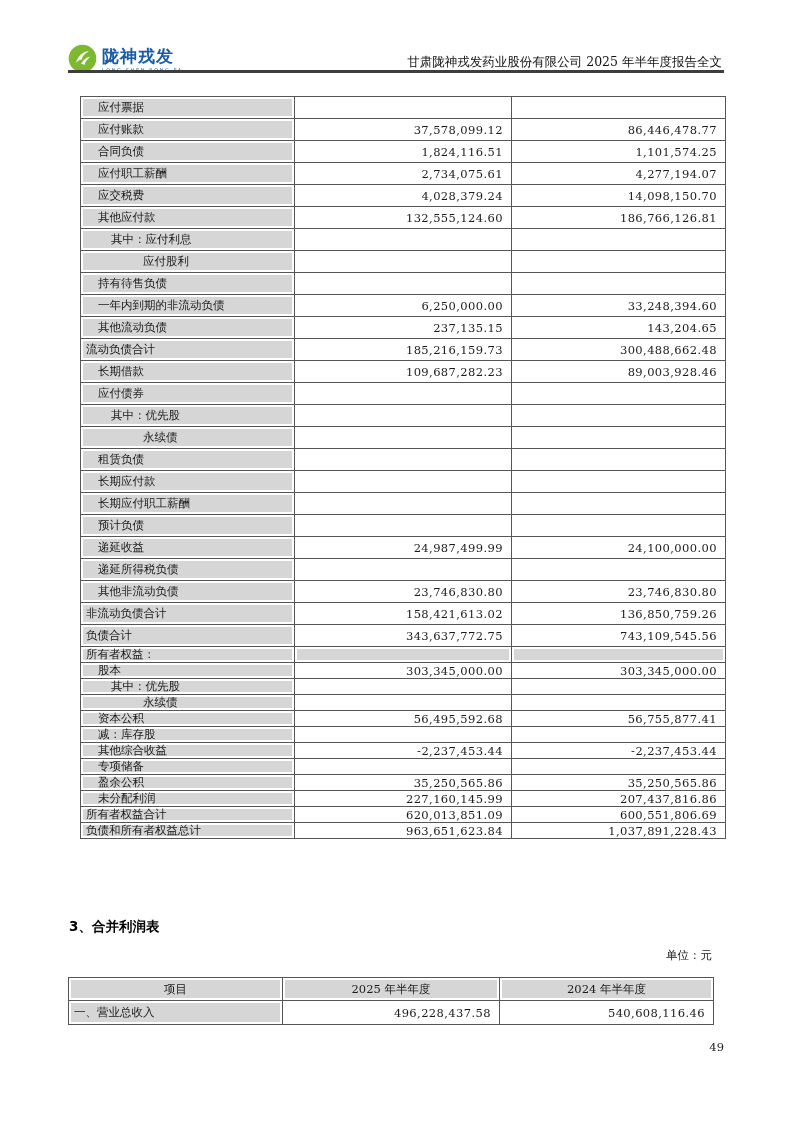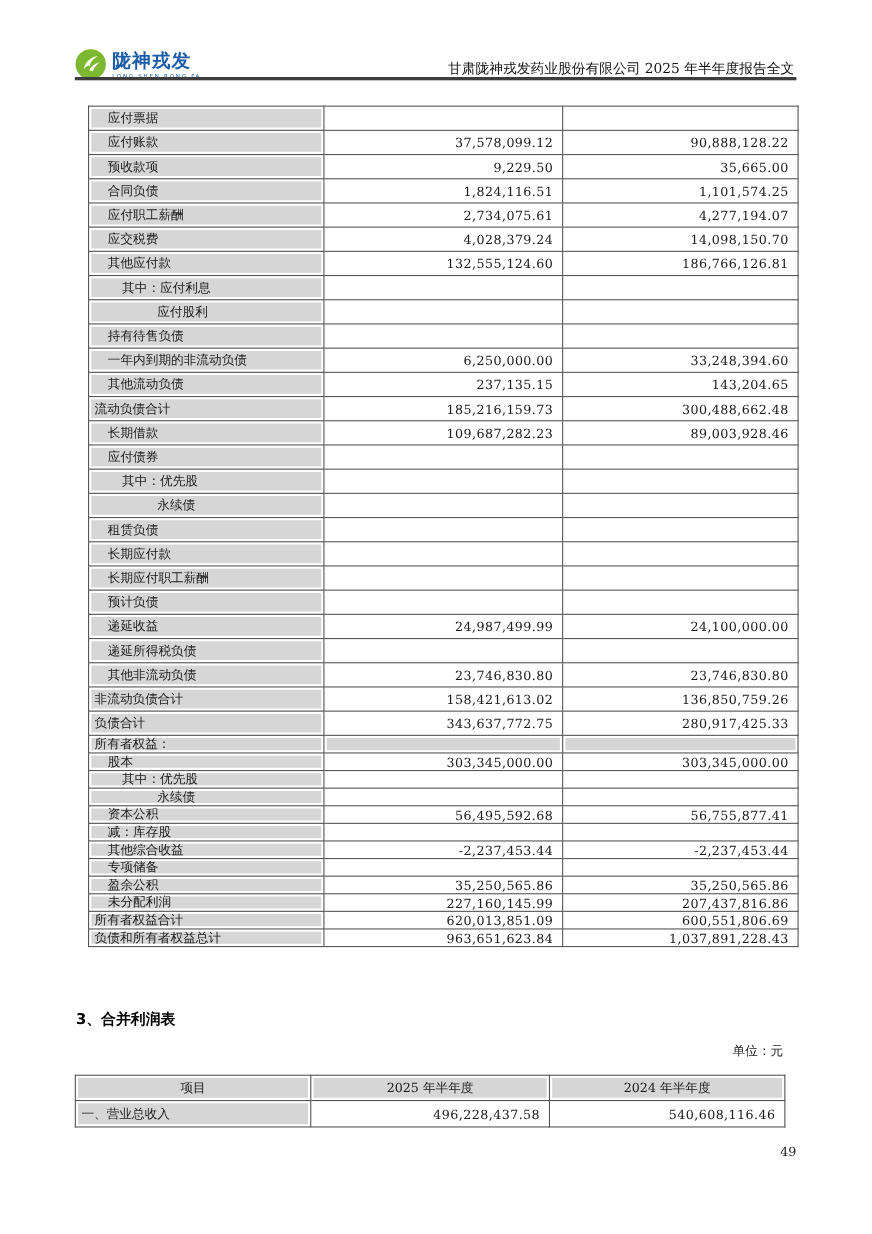--- a/index.html
+++ b/index.html
@@ -72,26 +72,21 @@
         </colgroup>
       <tbody id="bs-body">
           <tr class="rnorm">
             <td class="lbl ind1">应付票据</td>
             <td class="val"></td>
             <td class="val"></td>
           </tr>
           <tr class="rnorm">
             <td class="lbl ind1">应付账款</td>
             <td class="val">37,578,099.12</td>
-            <td class="val">90,888,128.22</td>
-          </tr>
-          <tr class="rnorm">
-            <td class="lbl ind1">预收款项</td>
-            <td class="val">9,229.50</td>
-            <td class="val">35,665.00</td>
+            <td class="val">86,446,478.77</td>
           </tr>
           <tr class="rnorm">
             <td class="lbl ind1">合同负债</td>
             <td class="val">1,824,116.51</td>
             <td class="val">1,101,574.25</td>
           </tr>
           <tr class="rnorm">
             <td class="lbl ind1">应付职工薪酬</td>
             <td class="val">2,734,075.61</td>
             <td class="val">4,277,194.07</td>
@@ -192,21 +187,21 @@
             <td class="val">23,746,830.80</td>
           </tr>
           <tr class="rnorm">
             <td class="lbl ind0">非流动负债合计</td>
             <td class="val">158,421,613.02</td>
             <td class="val">136,850,759.26</td>
           </tr>
           <tr class="rnorm">
             <td class="lbl ind0">负债合计</td>
             <td class="val">343,637,772.75</td>
-            <td class="val">280,917,425.33</td>
+            <td class="val">743,109,545.56</td>
           </tr>
           <tr class="sec compact">
             <td class="lbl ind0">所有者权益：</td>
             <td class="val"></td>
             <td class="val"></td>
           </tr>
           <tr class="compact">
             <td class="lbl ind1">股本</td>
             <td class="val">303,345,000.00</td>
             <td class="val">303,345,000.00</td>

